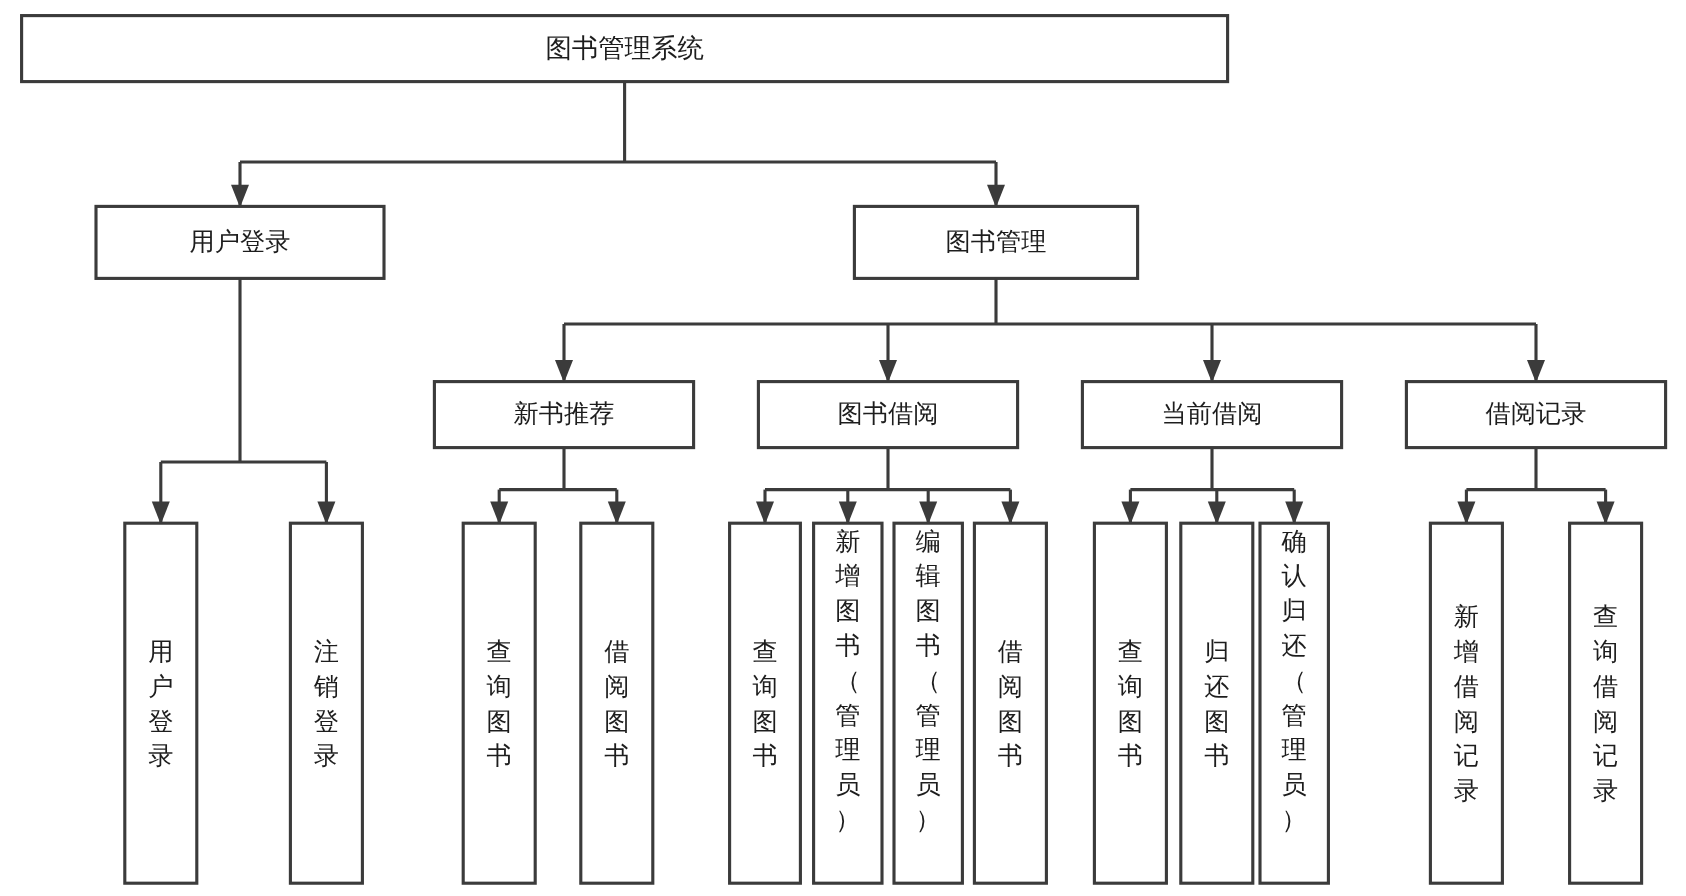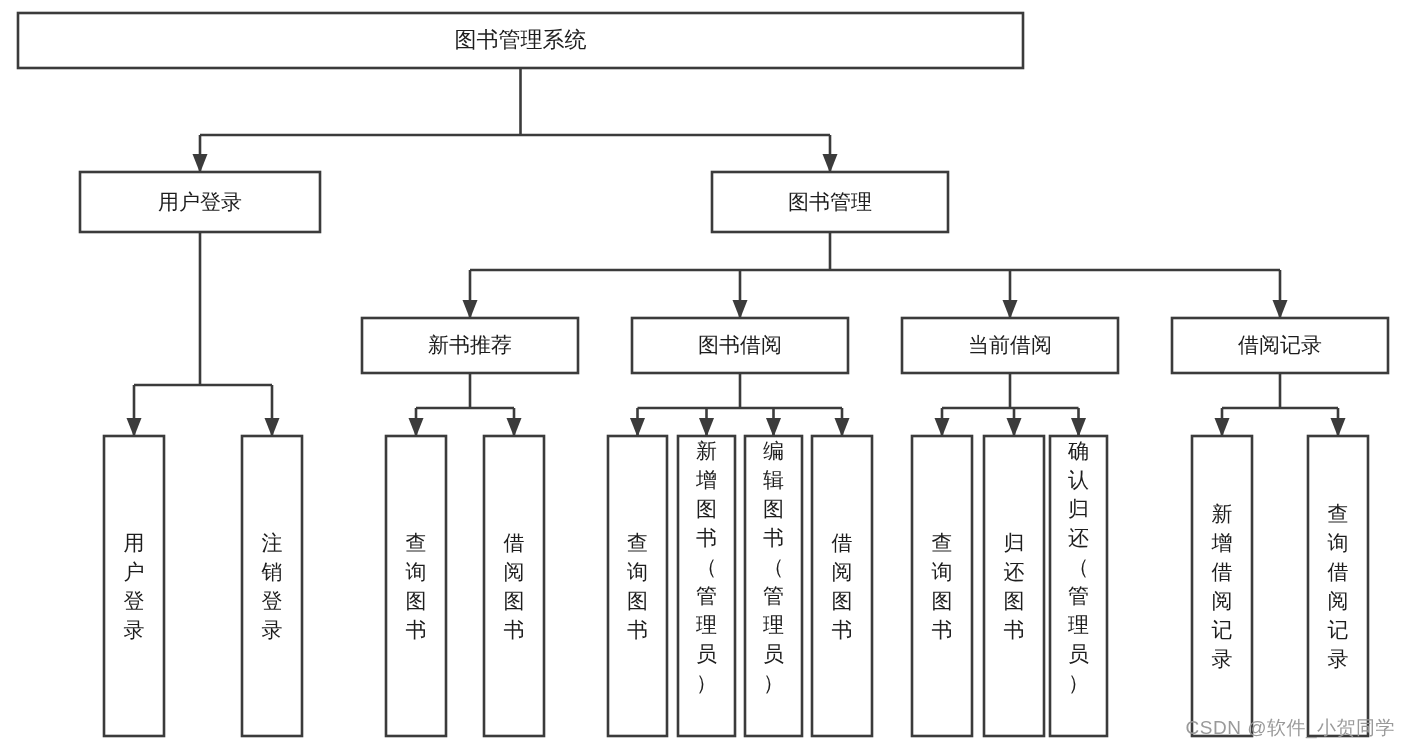--- a/index.html
+++ b/index.html
@@ -206,15 +206,14 @@
           <rect x="1192" y="436" width="60" height="300" class="node-box"></rect>
           <text x="1222" y="521" class="vert-label"><tspan x="1222" dy="0">新</tspan><tspan x="1222" dy="29">增</tspan><tspan x="1222" dy="29">借</tspan><tspan x="1222" dy="29">阅</tspan><tspan x="1222" dy="29">记</tspan><tspan x="1222" dy="29">录</tspan></text>
         </g>
         <g>
           <rect x="1308" y="436" width="60" height="300" class="node-box"></rect>
           <text x="1338" y="521" class="vert-label"><tspan x="1338" dy="0">查</tspan><tspan x="1338" dy="29">询</tspan><tspan x="1338" dy="29">借</tspan><tspan x="1338" dy="29">阅</tspan><tspan x="1338" dy="29">记</tspan><tspan x="1338" dy="29">录</tspan></text>
         </g>
       </g>
   </svg>
 
-  <div class="watermark">CSDN @软件_小贺同学</div>
 
 </div>
 
 </body></html>

